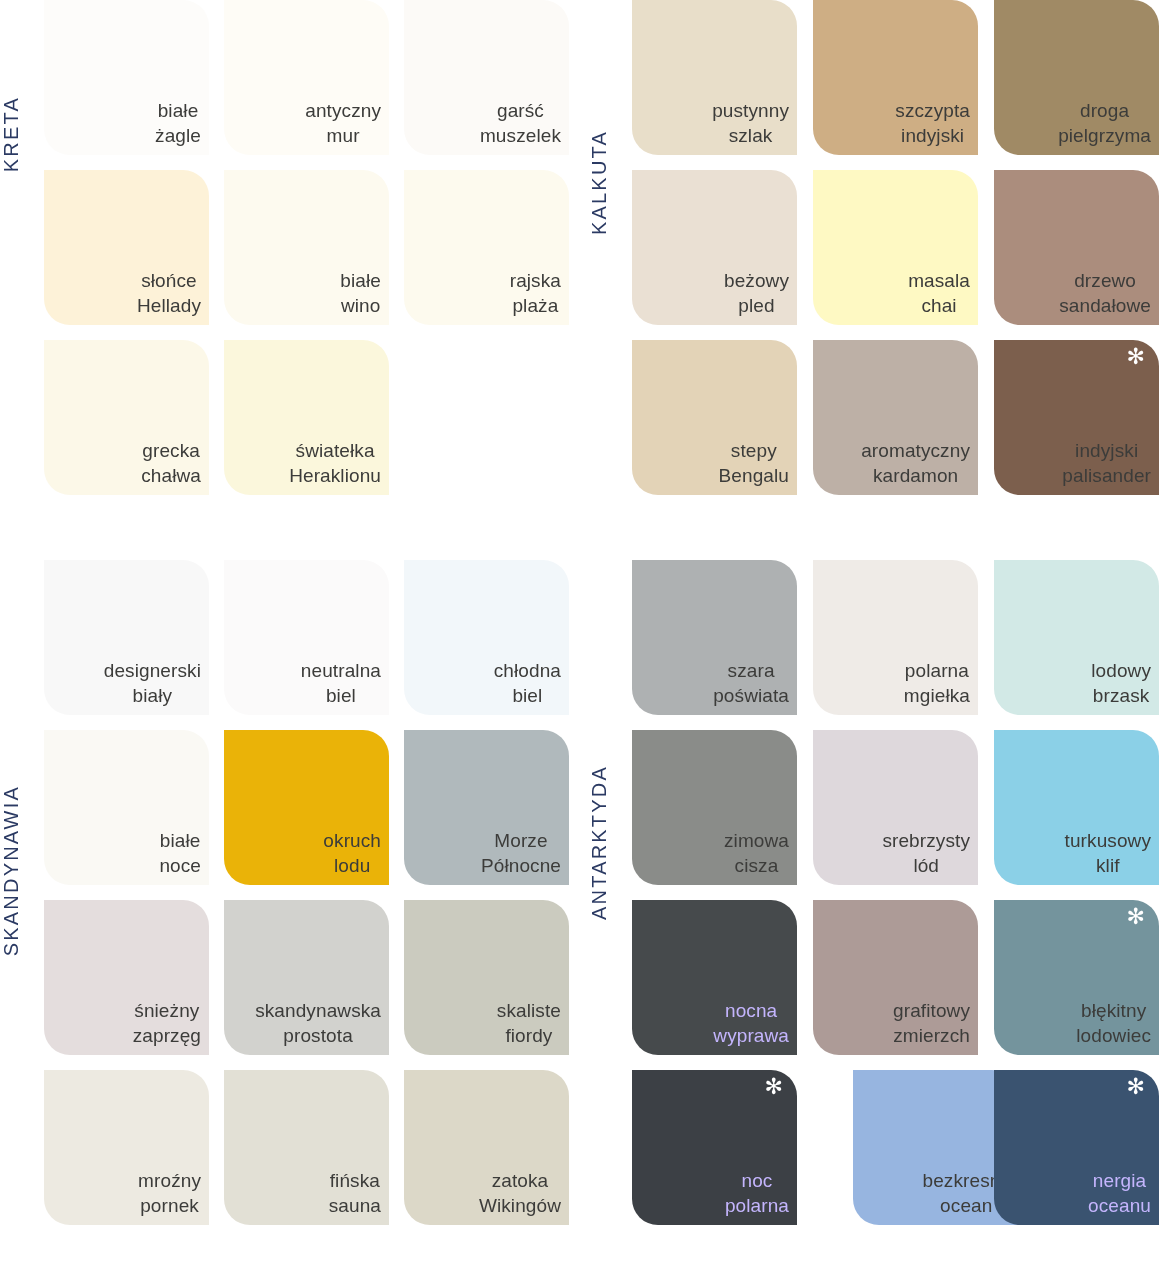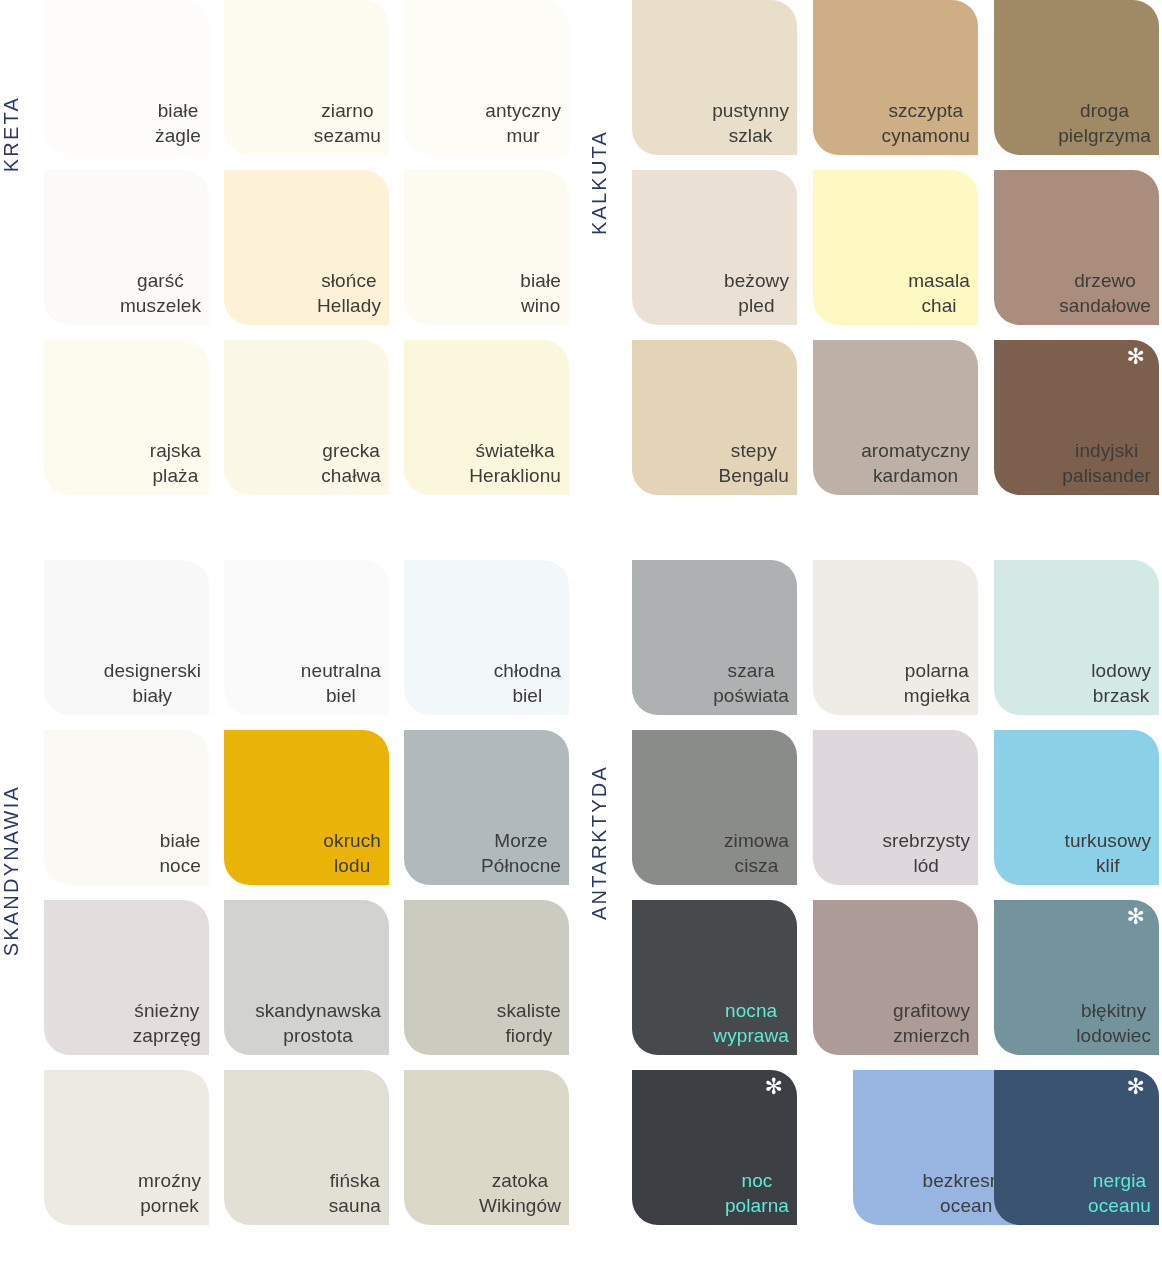--- a/index.html
+++ b/index.html
@@ -74,21 +74,21 @@
     bottom: 7px;
     text-align: center;
     font-size: 19px;
     line-height: 25px;
     color: #3c3c3a;
     white-space: pre-line;
     letter-spacing: 0.1px;
   }
 
   .swatch-name.light-text {
-    color: #5eead4;
+    color: #c4b5fd;
   }
 
   .swatch-star {
     position: absolute;
     right: 14px;
     top: 6px;
     color: #ffffff;
     font-size: 22px;
     line-height: 22px;
     font-family: "Liberation Sans", "DejaVu Sans", sans-serif;
@@ -116,24 +116,20 @@
 
   <div class="section left" id="sec-kreta">
     <div class="section-label-wrap">
       <div class="section-label">KRETA</div>
     </div>
     <div class="swatch-grid" id="grid-0">
         <div class="swatch" style="background: rgb(253, 252, 250);">
           <div class="swatch-name">białe
 żagle</div>
         </div>
-        <div class="swatch" style="background: rgb(254, 251, 241);">
-          <div class="swatch-name">ziarno
-sezamu</div>
-        </div>
         <div class="swatch" style="background: rgb(254, 252, 246);">
           <div class="swatch-name">antyczny
 mur</div>
         </div>
         <div class="swatch" style="background: rgb(252, 250, 247);">
           <div class="swatch-name">garść
 muszelek</div>
         </div>
         <div class="swatch" style="background: rgb(253, 242, 216);">
           <div class="swatch-name">słońce
@@ -162,21 +158,21 @@
     <div class="section-label-wrap">
       <div class="section-label">KALKUTA</div>
     </div>
     <div class="swatch-grid" id="grid-1">
         <div class="swatch" style="background: rgb(232, 222, 201);">
           <div class="swatch-name">pustynny
 szlak</div>
         </div>
         <div class="swatch" style="background: rgb(206, 174, 132);">
           <div class="swatch-name">szczypta
-cynamonu</div>
+indyjski</div>
         </div>
         <div class="swatch" style="background: rgb(160, 138, 101);">
           <div class="swatch-name">droga
 pielgrzyma</div>
         </div>
         <div class="swatch" style="background: rgb(234, 224, 211);">
           <div class="swatch-name">beżowy
 pled</div>
         </div>
         <div class="swatch" style="background: #fef9c3;">

